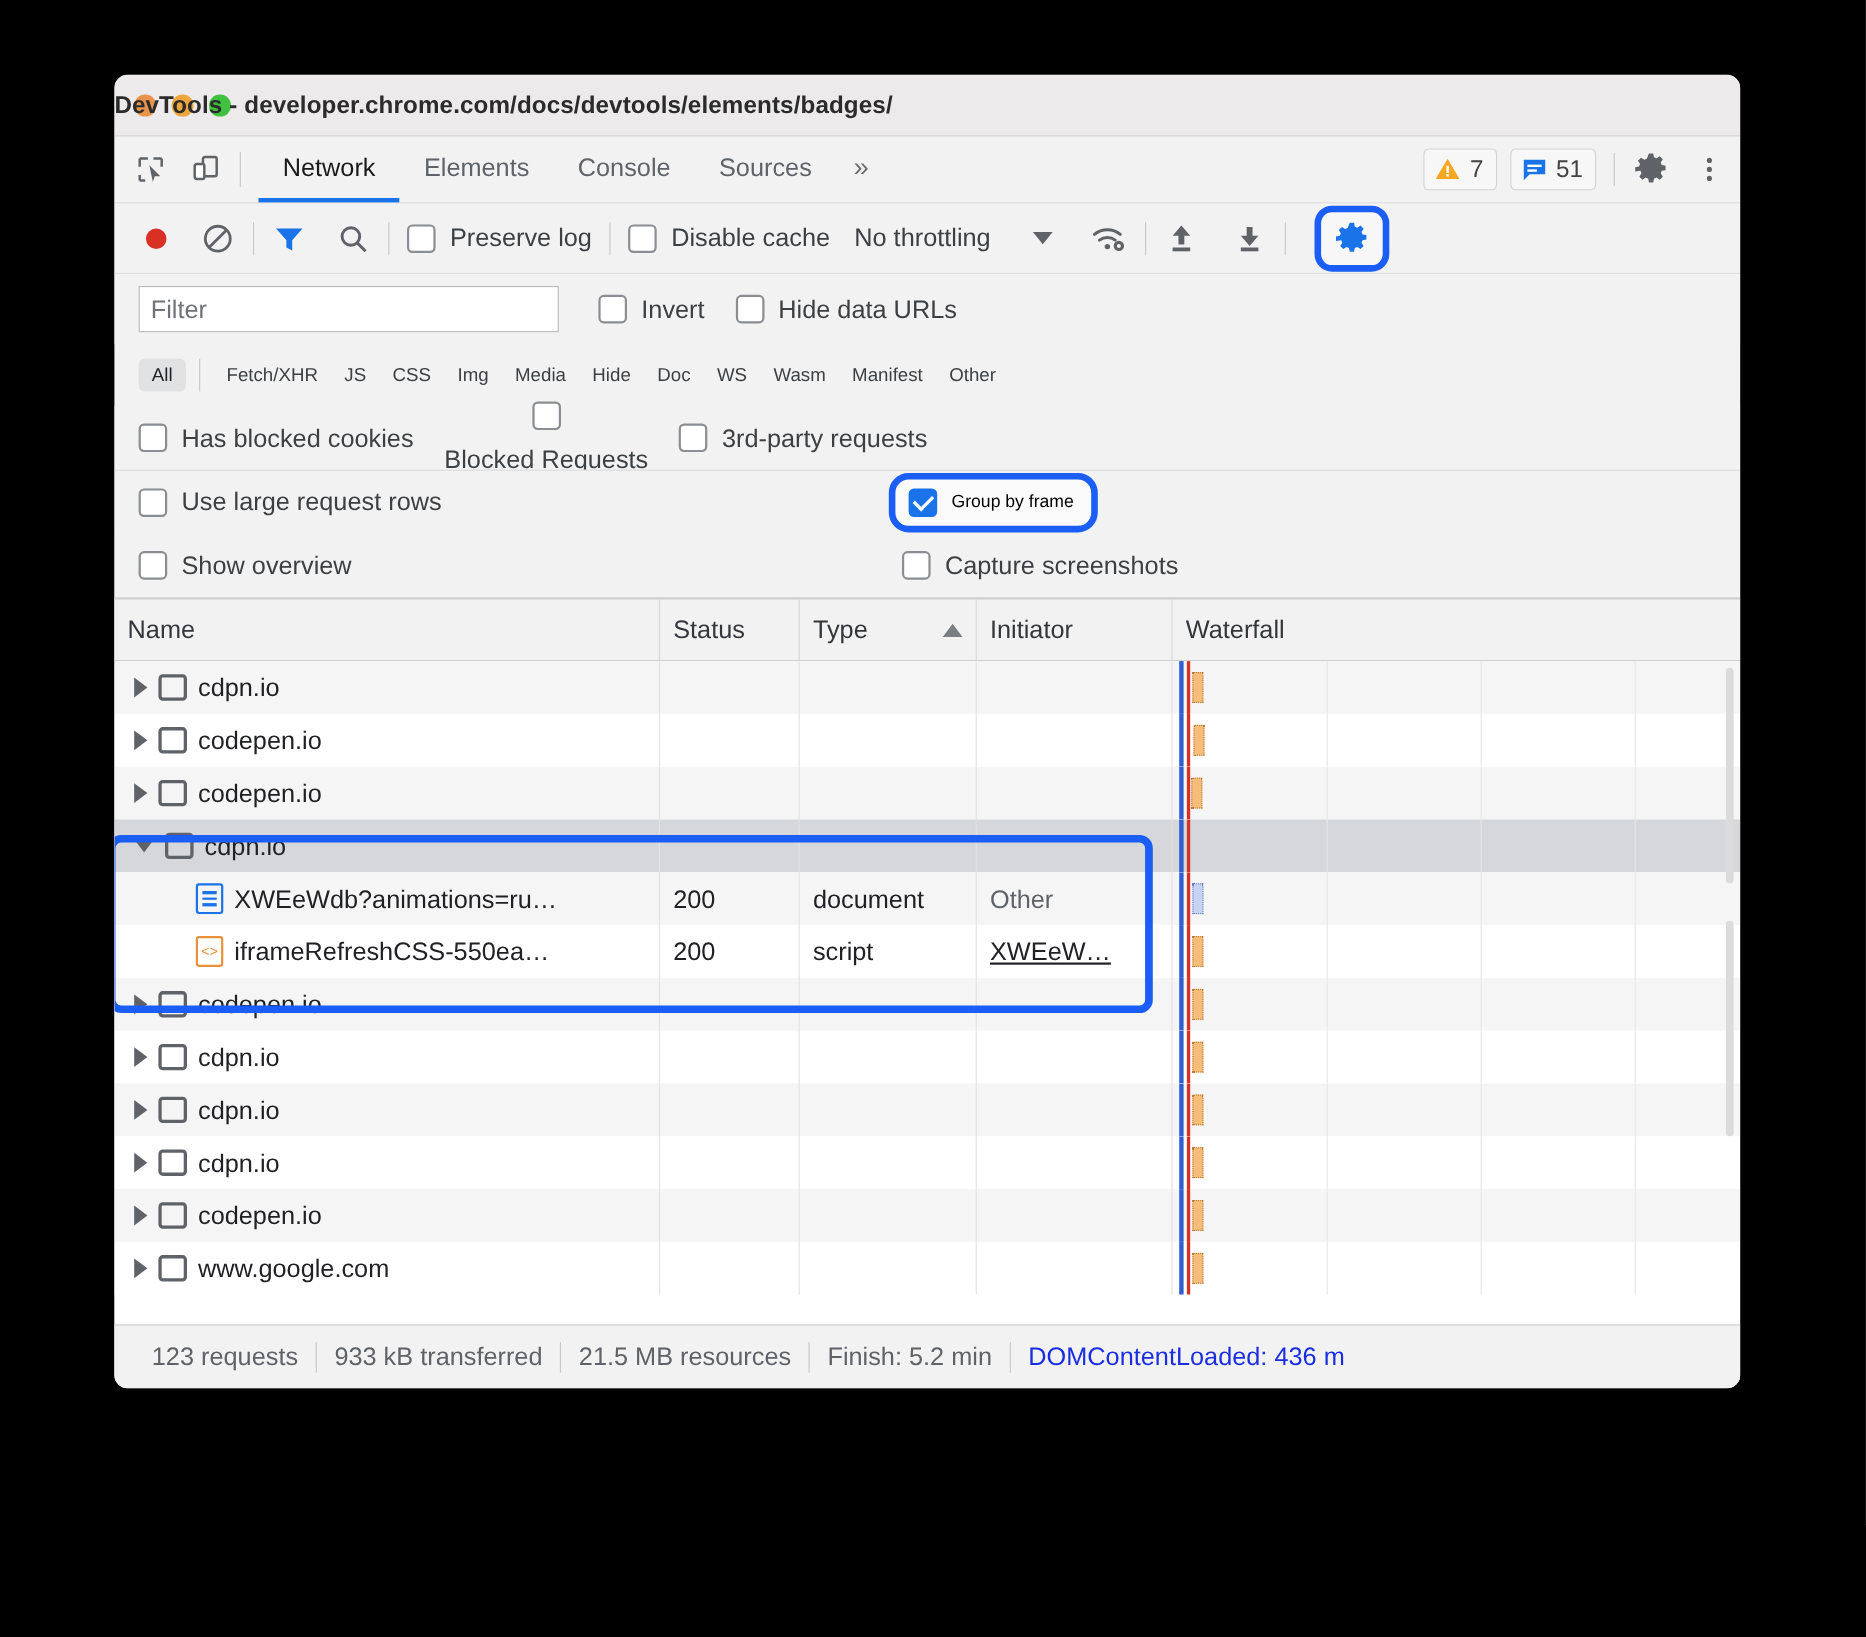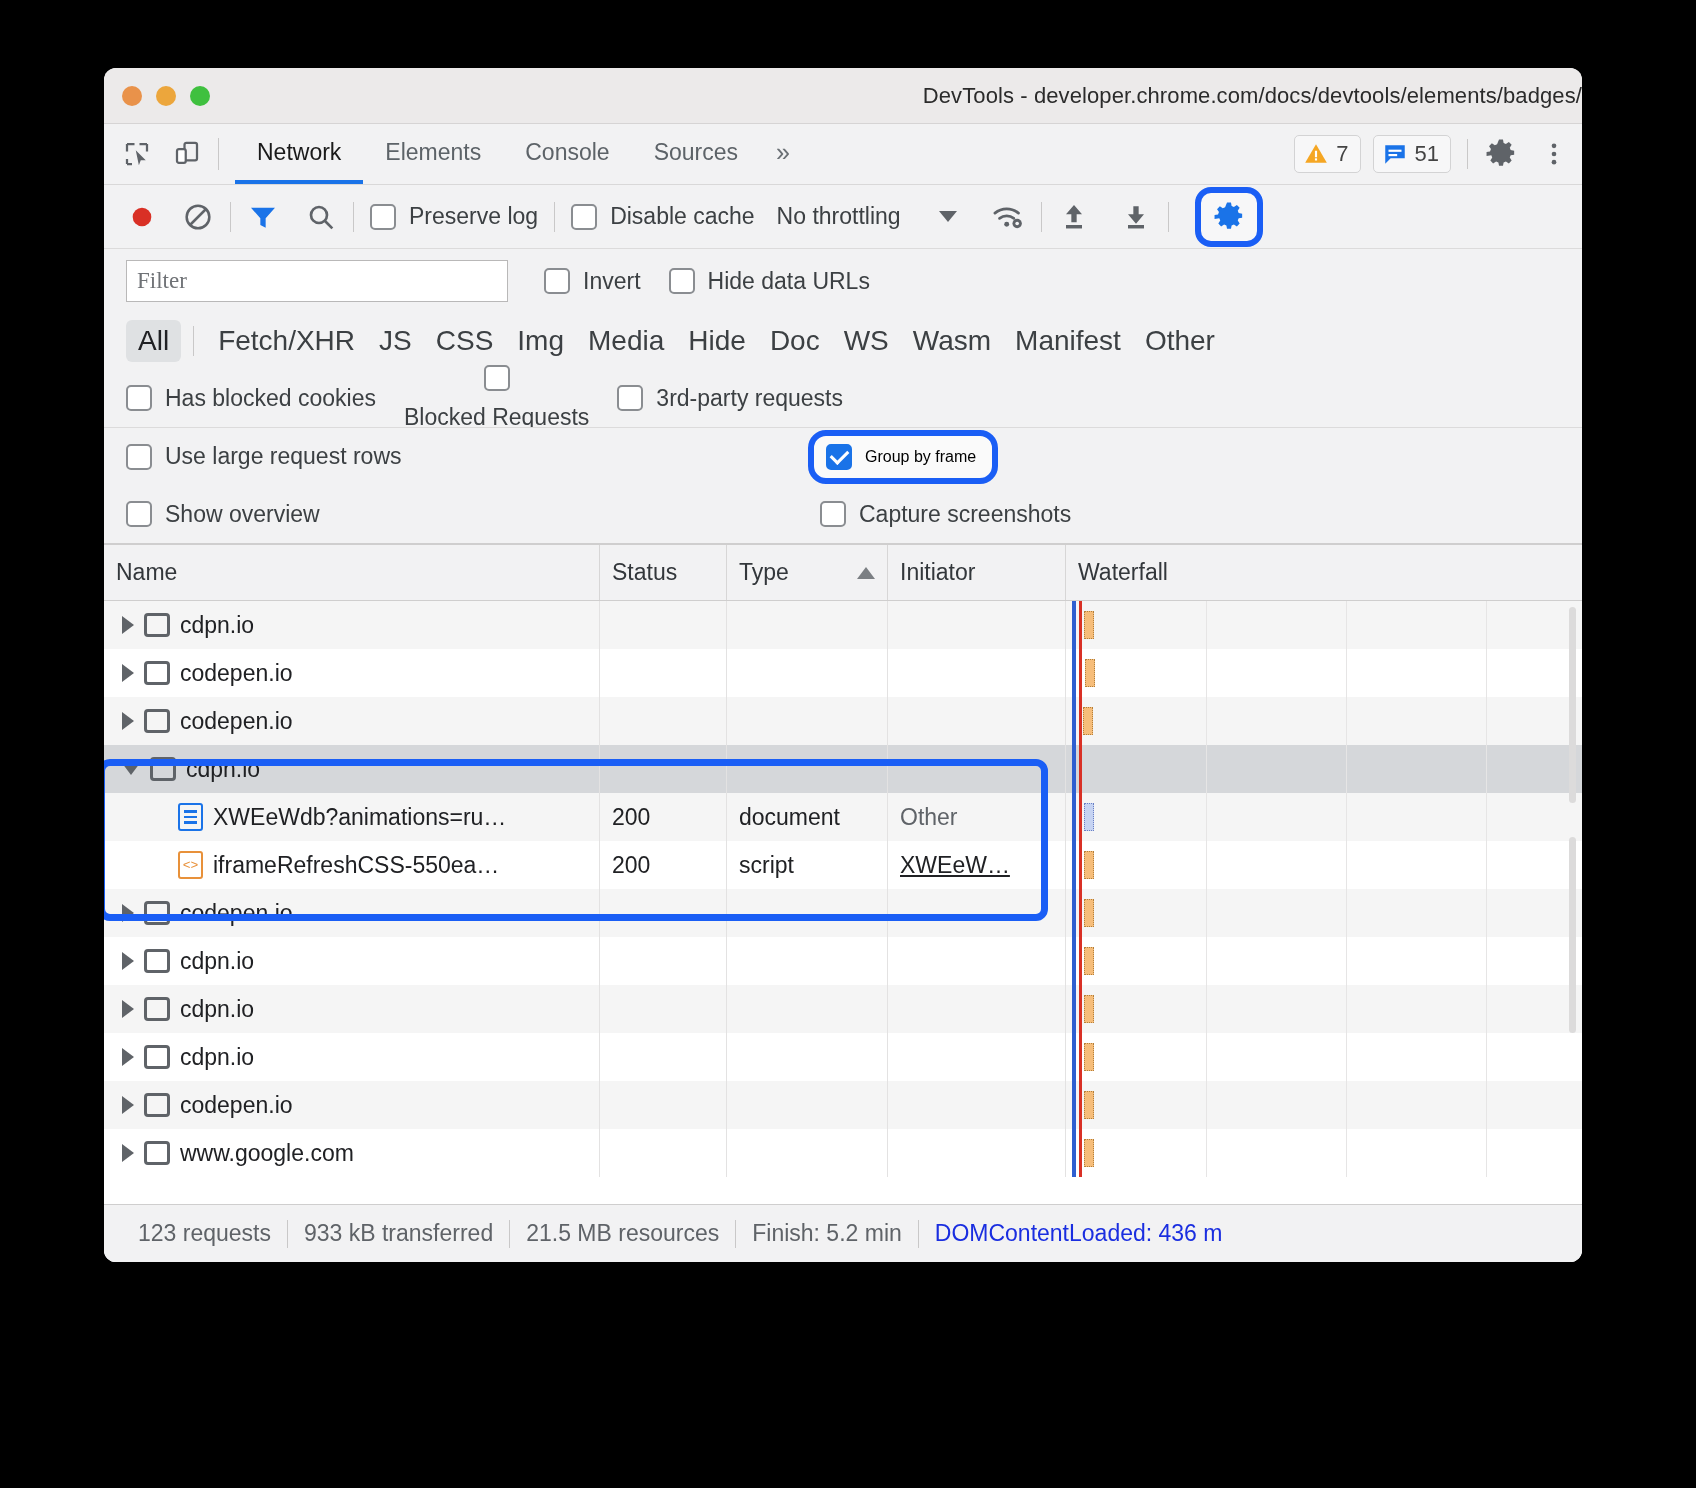--- a/index.html
+++ b/index.html
@@ -29,22 +29,22 @@
     border-bottom: 1px solid #d6d4d4;
     display: flex; align-items: center;
     position: relative;
   }
   .lights { display: flex; gap: 14px; padding-left: 18px; }
   .light { width: 20px; height: 20px; border-radius: 50%; }
   .l-red { background: #e9924a; }
   .l-yellow { background: #eca63c; }
   .l-green { background: #3fc03f; }
   .title-text {
-    position: absolute; left: 0; right: 0; text-align: right;
-    font-size: 22px; font-weight: normal; color: #2b2b2b;
+    position: absolute; left: 0; right: 0; text-align: left;
+    font-size: 22px; font-weight: bold; color: #2b2b2b;
     letter-spacing: 0.1px;
   }
 
   
   .tabbar {
     height: 61px; flex: 0 0 61px;
     background: #f2f2f3;
     border-bottom: 1px solid #d9d8d8;
     display: flex; align-items: stretch;
     padding: 0 14px 0 18px;
@@ -113,32 +113,32 @@
     height: 64px; flex: 0 0 64px;
     display: flex; align-items: center;
     padding: 0 22px;
     background: #f2f2f3;
   }
   .filter-input {
     width: 382px; height: 42px;
     border: 1px solid #b9b8b8; background: #fff;
     font-size: 23px; color: #5f6368;
     padding: 0 10px;
-    font-family: Liberation Serif, serif;
+    font-family: Liberation Sans, sans-serif;
   }
   .filter-input::placeholder { color: #6f7276; }
 
   
   .typerow {
     height: 56px; flex: 0 0 56px;
     display: flex; align-items: center;
     padding: 0 22px; gap: 0;
   }
   .type-chip {
-    font-size: 28px; color: #3c4043;
+    font-size: 17px; color: #3c4043;
     padding: 5px 12px; border-radius: 6px;
     white-space: nowrap;
   }
   .type-chip.sel { background: #dfe1e3; color: #202124; }
 
   
   .optrow {
     height: 58px; flex: 0 0 58px;
     display: flex; align-items: center; padding: 0 22px;
     background: #f2f2f3;

